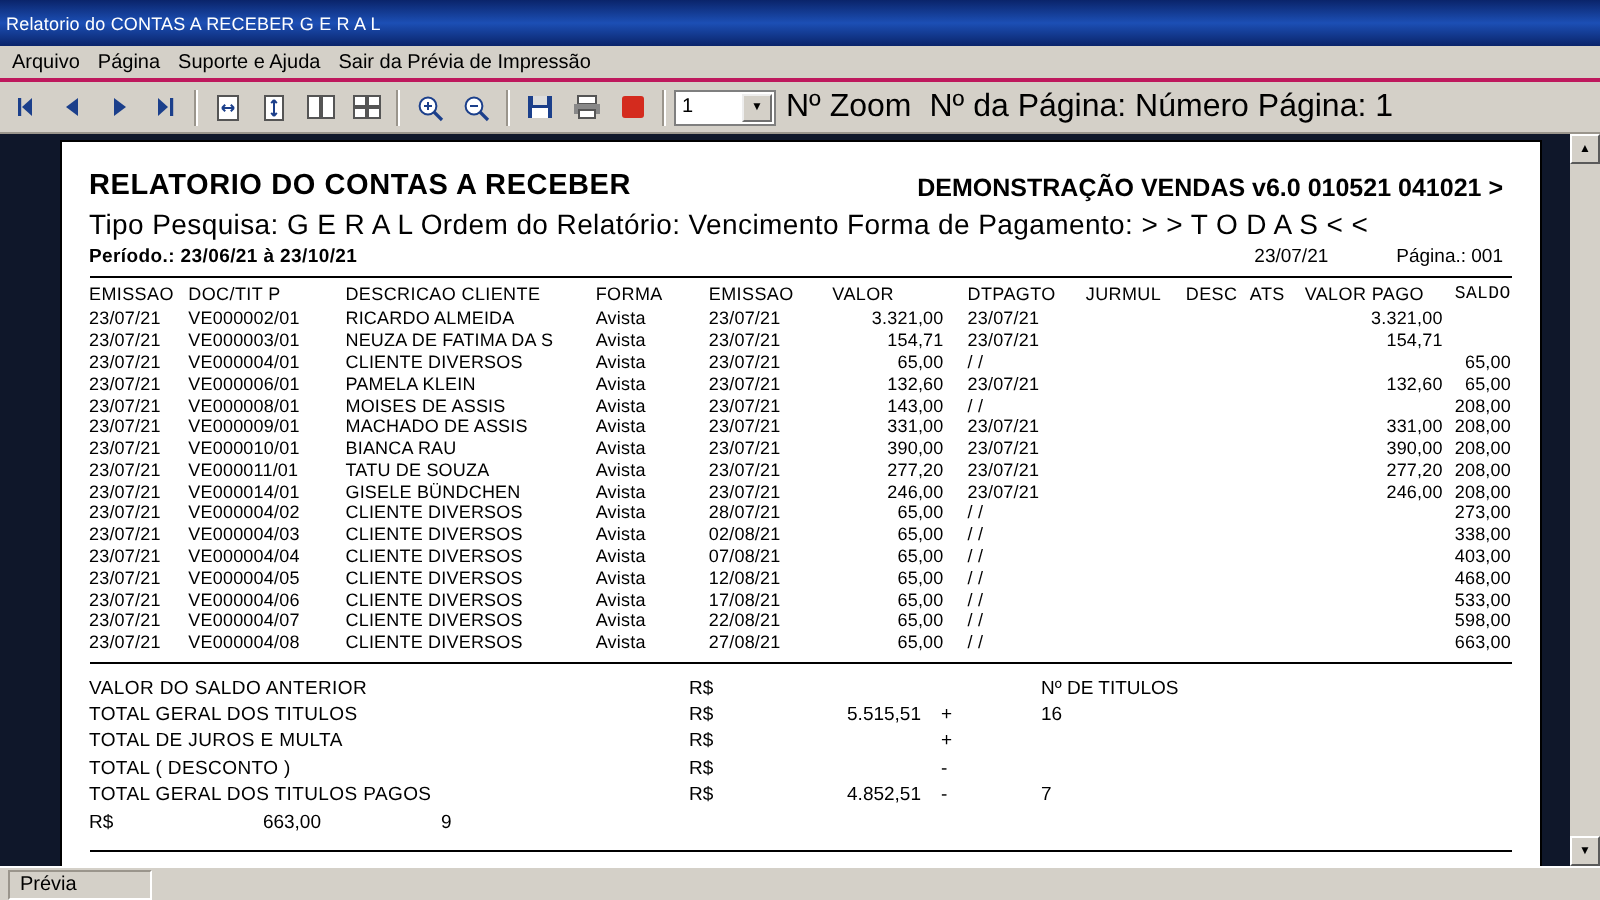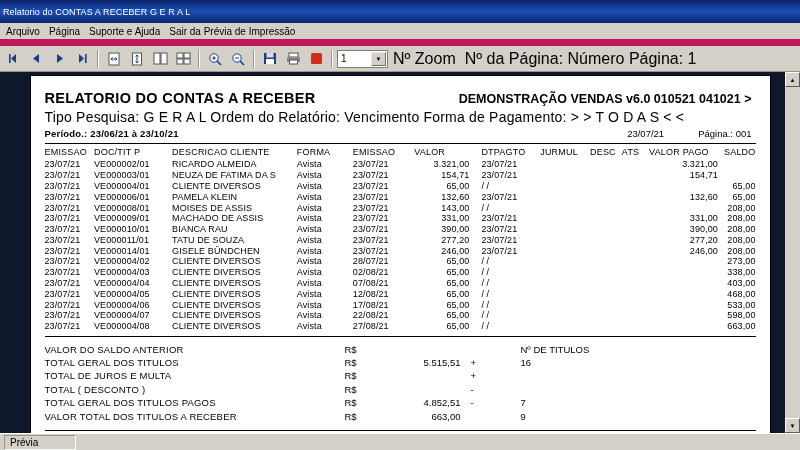--- a/index.html
+++ b/index.html
@@ -38,21 +38,21 @@
     white-space: nowrap;
     overflow: hidden;
   }
   
   .menubar {
     height: 16px;
     background: #d4d0c8;
     display: flex;
     align-items: center;
     padding-left: 4px;
-    border-bottom: 7px solid #be185d;
+    border-bottom: 2px solid #be185d;
     font-size: 10px;
   }
   .menubar .menu-item {
     padding: 1px 7px 1px 2px;
     white-space: nowrap;
     cursor: default;
   }
   
   .toolbar {
     height: 25px;
@@ -194,21 +194,21 @@
   .c-forma   { width: 64px; }
   .c-vencto  { width: 68px; }
   .c-valor   { width: 62px; text-align: right; padding-right: 8px !important;}
   .c-dtpagto { width: 64px; padding-left: 4px !important; margin-top: 43px;}
   .c-jurmul  { width: 54px; text-align: right; }
   .c-desc    { width: 34px; text-align: right;}
   .c-ats     { width: 28px; text-align: right;}
   .c-pago    { width: 72px; text-align: right; padding-right: 6px !important;}
   .c-saldo   { text-align: right; padding-right: 2px;}
   th.c-valor, th.c-jurmul, th.c-desc, th.c-ats, th.c-pago, th.c-saldo { text-align: left; }
-  th.c-saldo { text-align: right; }
+  th.c-saldo { text-align: right; font-family: Liberation Mono, monospace; }
   th.c-pago  { text-align: left; padding-left: 2px !important;}
   .totals {
     margin-top: 6px;
     font-size: 9.5px;
   }
   .tot-row {
     display: flex;
     padding: 1.2px 0;
   }
   .tot-label { width: 300px; letter-spacing: .2px;}
@@ -676,21 +676,20 @@
           <div class="tot-count"></div>
         </div>
         <div class="tot-row">
           <div class="tot-label">TOTAL GERAL DOS TITULOS PAGOS</div>
           <div class="tot-rs">R$</div>
           <div class="tot-val">4.852,51</div>
           <div class="tot-sign">-</div>
           <div class="tot-count">7</div>
         </div>
         <div class="tot-row">
-          <div class="tot-label">VALOR TOTAL DOS TITULOS A RECEBER</div>
           <div class="tot-rs">R$</div>
           <div class="tot-val">663,00</div>
           <div class="tot-sign"></div>
           <div class="tot-count">9</div>
         </div>
       </div>
 
       <div class="bottom-rule"></div>
     </div>
 

